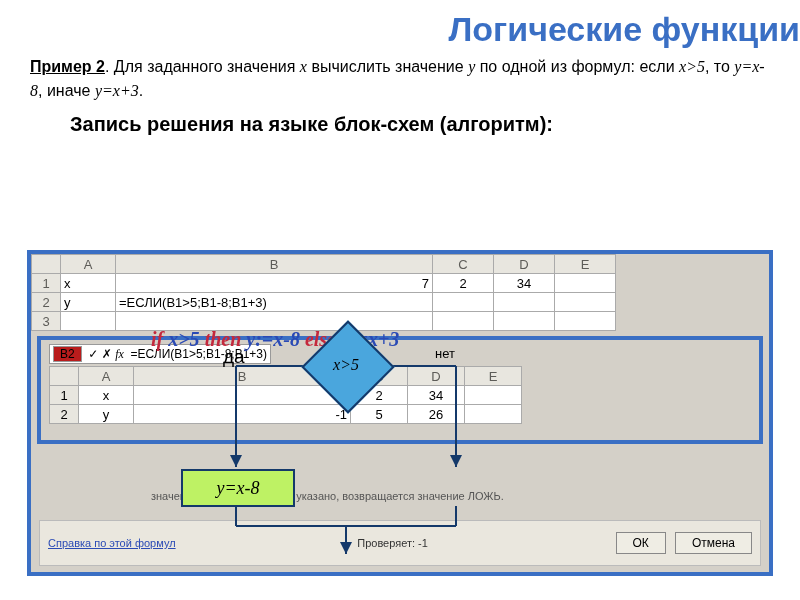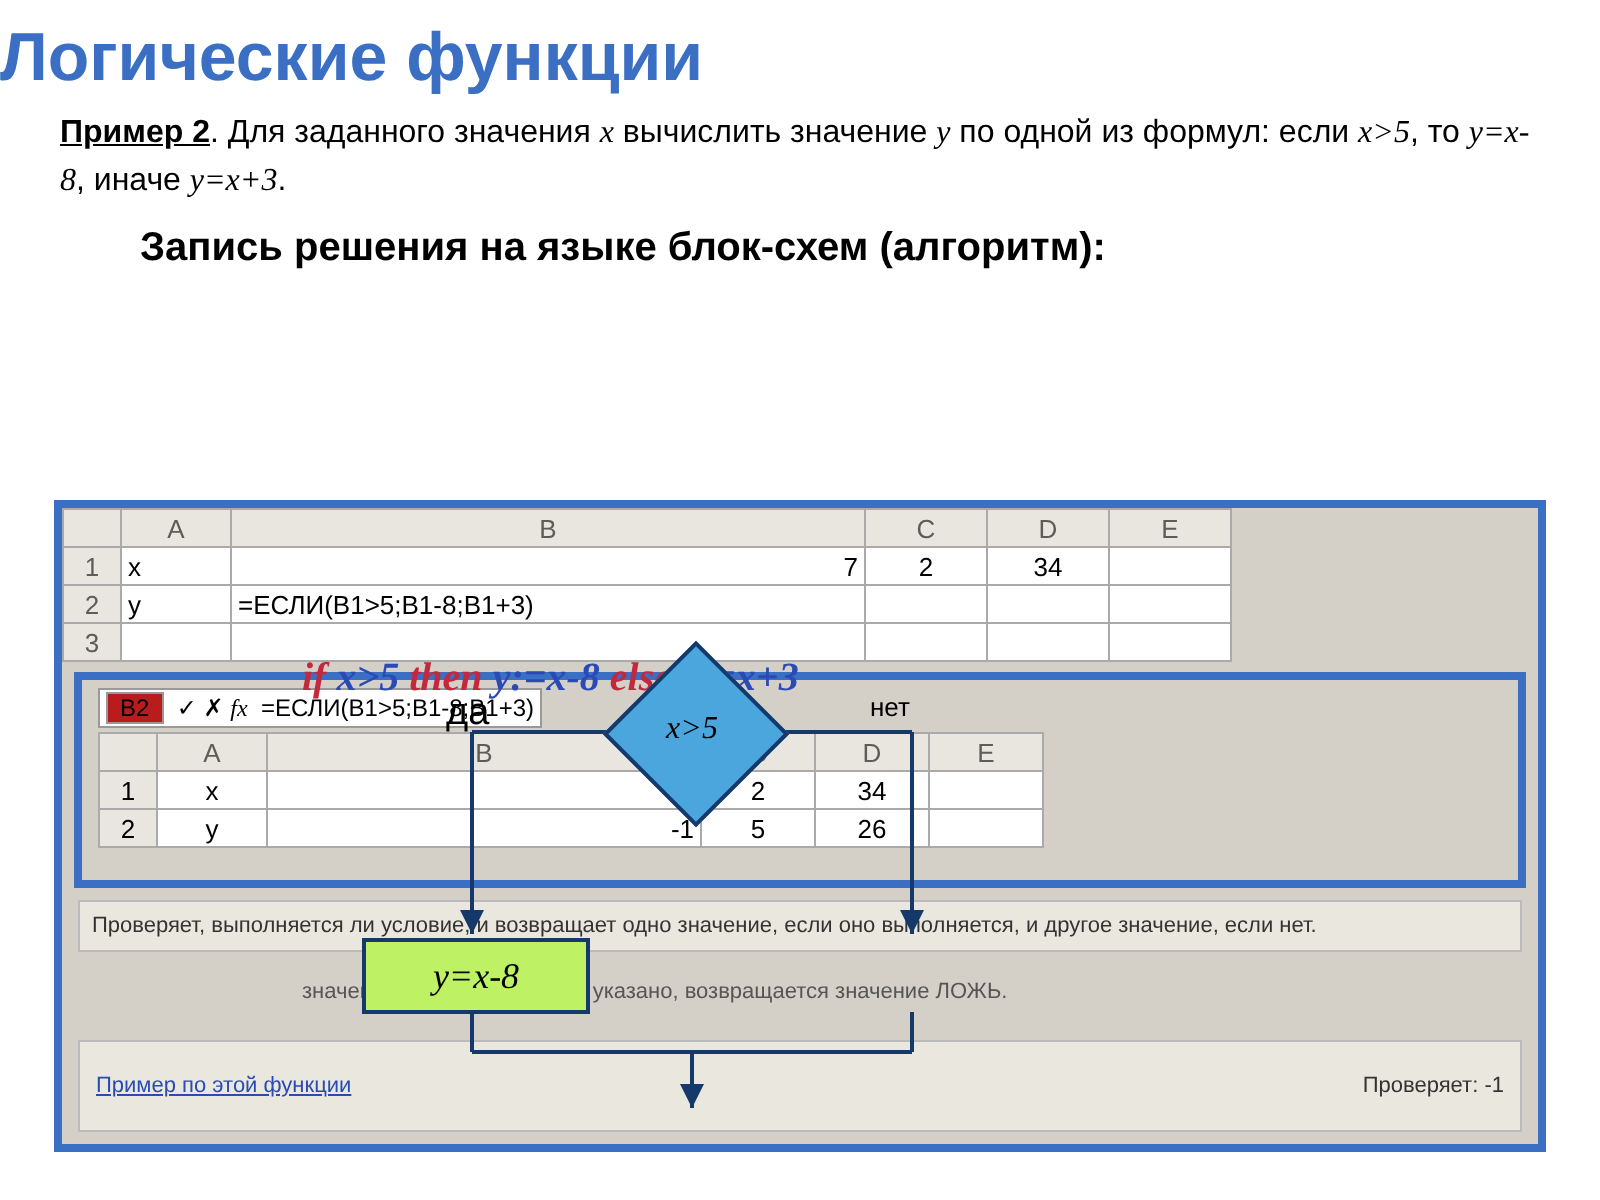--- a/index.html
+++ b/index.html
@@ -1,16 +1,16 @@
 <!DOCTYPE html>
 <html><head>
 <meta charset="utf-8">
 <style>
 body{margin:0;font-family:Arial,sans-serif;background:#fff;width:800px;height:600px;overflow:hidden;position:relative}
-.title{color:#3a6fc4;font-weight:bold;font-size:34px;text-align:left;padding:10px 0 6px}
+.title{color:#3a6fc4;font-weight:bold;font-size:34px;text-align:right;padding:10px 0 6px}
 .problem{font-size:16px;color:#000;padding:0 30px;line-height:1.5}
 .example-label{font-weight:bold;text-decoration:underline}
 .italic{font-style:italic;font-family:'Times New Roman',serif}
 .caption{font-size:20px;padding:10px 70px 6px;font-weight:bold}
 .main-area{position:absolute;left:27px;top:250px;right:27px;bottom:24px;border:4px solid #3a6fc4;background:#d4d0c8}
 .sheet1{position:absolute;left:0;top:0;right:0;background:#fff;border-collapse:collapse;font-size:13px}
 .sheet1 td,.sheet1 th{border:1px solid #aaa;height:18px;padding:0 3px;text-align:center;background:#fff}
 .sheet1 th{background:#e8e6df;color:#5d5c58;font-weight:normal}
 .sheet1 .rowh{background:#e8e6df;width:22px;color:#5d5c58}
 .sheet1 .colA{width:48px}.sheet1 .colB{width:310px}.sheet1 .colC{width:54px}.sheet1 .colD{width:54px}.sheet1 .colE{width:54px}
@@ -130,26 +130,29 @@
         <td>y</td>
         <td style="text-align:right">-1</td>
         <td>5</td>
         <td>26</td>
         <td></td>
           </tr>
     </tbody>
       </table>
   </div>
 
-  <div class="help-text">Проверяет, выполняется ли условие, и возвращает одно значение, если оно выполняется, и другое значение, если нет.</div>
   <div class="mid-text">значение ИСТИНА. Если не указано, возвращается значение ЛОЖЬ.</div>
 
   <div class="lower">
-    <span class="link">Пример по этой функции</span>
+    <span class="link">Справка по этой формул</span>
     <span class="val"><span>Проверяет:</span> <span>-1</span></span>
+    <span>
+      <span class="btn">ОК</span>
+      <span class="btn">Отмена</span>
+    </span>
   </div>
 
   <div class="flow">
     <svg class="lines">
       <defs>
           <marker id="ah" markerWidth="8" markerHeight="8" refX="6" refY="3" orient="auto">
             <path d="M0,0 L6,3 L0,6 Z" fill="#14396a"></path>
           </marker>
         </defs>
       <line x1="315" y1="70" x2="315" y2="92" stroke="#14396a" stroke-width="2" marker-end="url(#ah)"></line>

